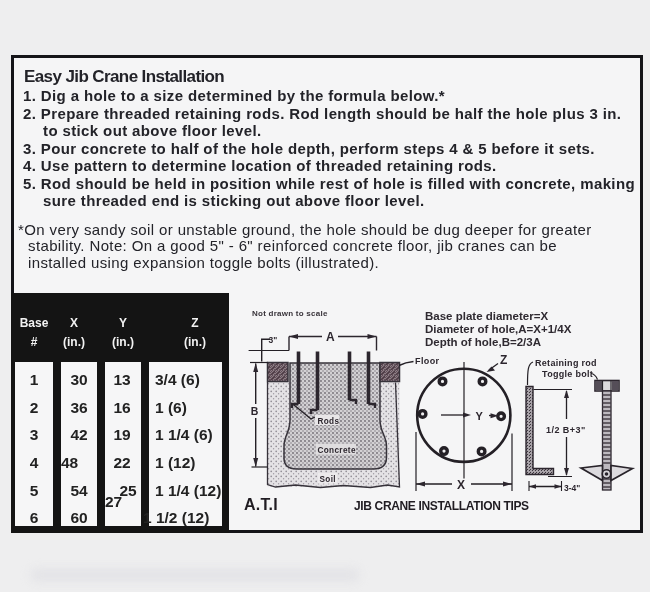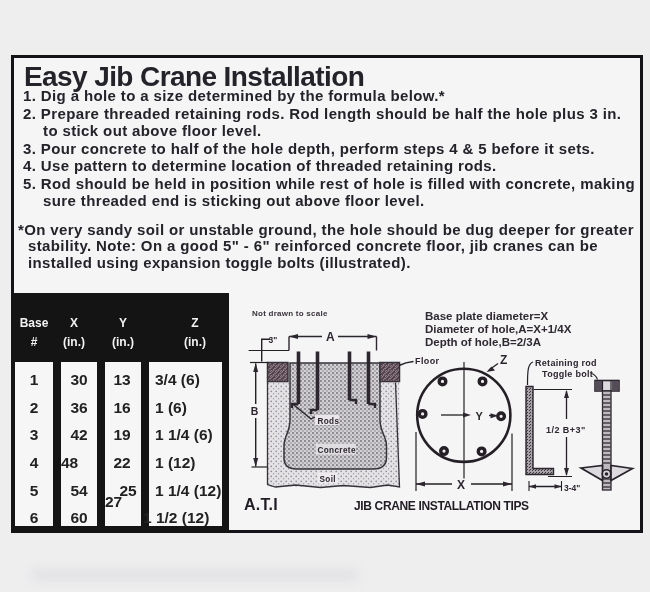--- a/index.html
+++ b/index.html
@@ -9,31 +9,31 @@
   .abs{position:absolute;}
 </style>
 </head>
 <body>
 <div id="wrap">
 
 <div class="abs" style="left:30px;top:568px;width:330px;height:14px;background:#e4e4e7;border-radius:7px;filter:blur(4px);"></div>
 
 <div class="abs" style="left:11px;top:55px;width:626px;height:472px;background:#f5f5f6;border:3px solid #141418;"></div>
 
-<div class="abs" style="left:24px;top:64.5px;font-size:28px;font-weight:bold;line-height:24px;letter-spacing:-0.6px;">Easy Jib Crane Installation</div>
+<div class="abs" style="left:24px;top:64.5px;font-size:17px;font-weight:bold;line-height:24px;letter-spacing:-0.6px;">Easy Jib Crane Installation</div>
 
 <div class="abs" style="left:23px;top:87px;width:618px;font-size:15px;font-weight:bold;line-height:17.5px;letter-spacing:0.38px;">
   <div style="padding-left:20px;text-indent:-20px;">1.&nbsp;Dig a hole to a size determined by the formula below.*</div>
   <div style="padding-left:20px;text-indent:-20px;">2.&nbsp;Prepare threaded retaining rods. Rod length should be half the hole plus 3 in.<br>to stick out above floor level.</div>
   <div style="padding-left:20px;text-indent:-20px;">3.&nbsp;Pour concrete to half of the hole depth, perform steps 4 &amp; 5 before it sets.</div>
   <div style="padding-left:20px;text-indent:-20px;">4.&nbsp;Use pattern to determine location of threaded retaining rods.</div>
   <div style="padding-left:20px;text-indent:-20px;">5.&nbsp;Rod should be held in position while rest of hole is filled with concrete, making<br>sure threaded end is sticking out above floor level.</div>
 </div>
 
-<div class="abs" style="left:18px;top:222px;width:625px;font-size:15px;font-weight:bold;line-height:16.3px;letter-spacing:0.38px;">
+<div class="abs" style="left:18px;top:222px;width:625px;font-size:15px;font-weight:normal;line-height:16.3px;letter-spacing:0.38px;">
   <div style="padding-left:10px;text-indent:-10px;">*On very sandy soil or unstable ground, the hole should be dug deeper for greater<br>stability. Note: On a good 5" - 6" reinforced concrete floor, jib cranes can be<br>installed using expansion toggle bolts (illustrated).</div>
 </div>
 
 <div class="abs" style="left:11px;top:293px;width:218px;height:240px;background:#f6f6f7;">
 
   <div class="abs" style="left:0;top:0;width:218px;height:69px;background:#141414;color:#f2f2f2;font-weight:bold;font-size:12px;">
     <span class="abs" style="left:4px;top:23px;width:38px;text-align:center;">Base</span>
     <span class="abs" style="left:4px;top:42px;width:38px;text-align:center;">#</span>
     <span class="abs" style="left:44px;top:23px;width:38px;text-align:center;">X</span>
     <span class="abs" style="left:44px;top:42px;width:38px;text-align:center;">(in.)</span>

